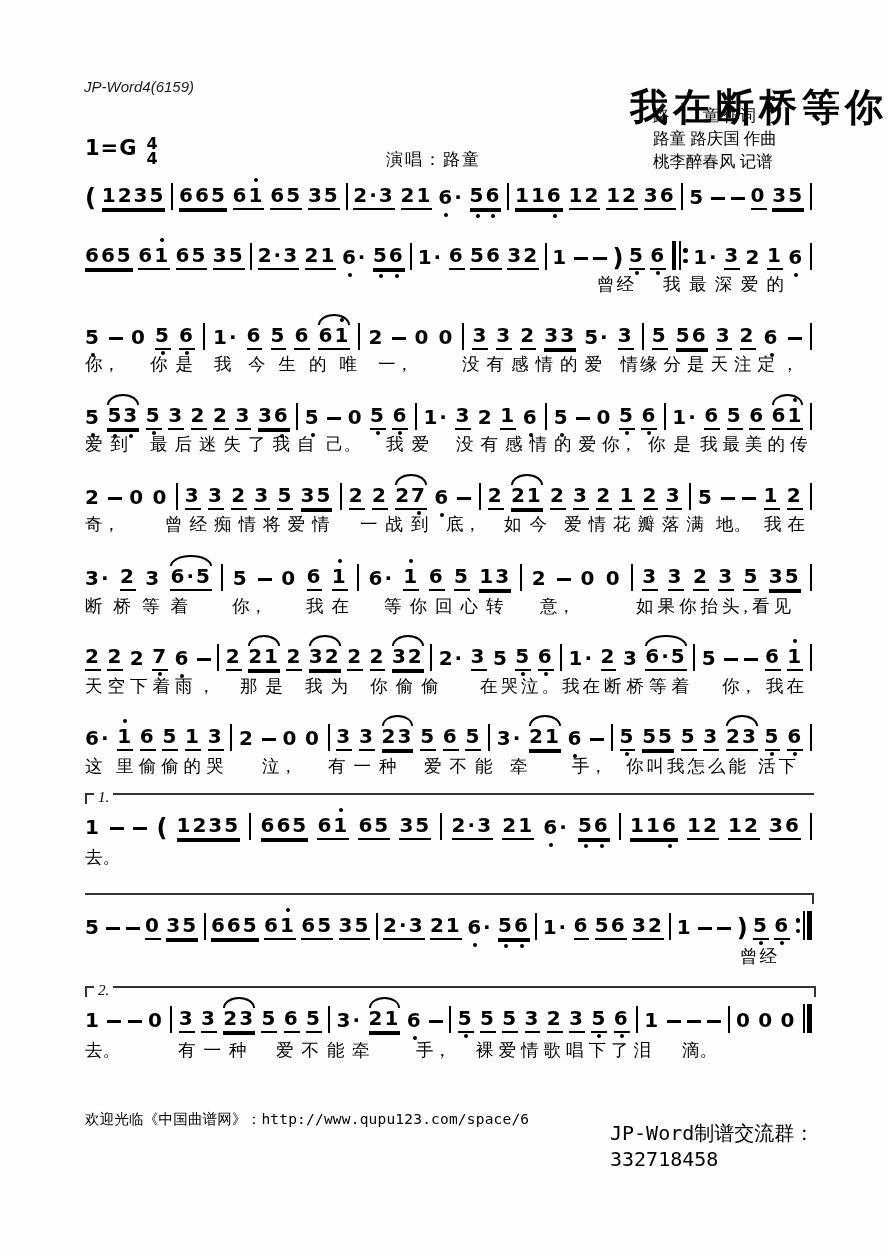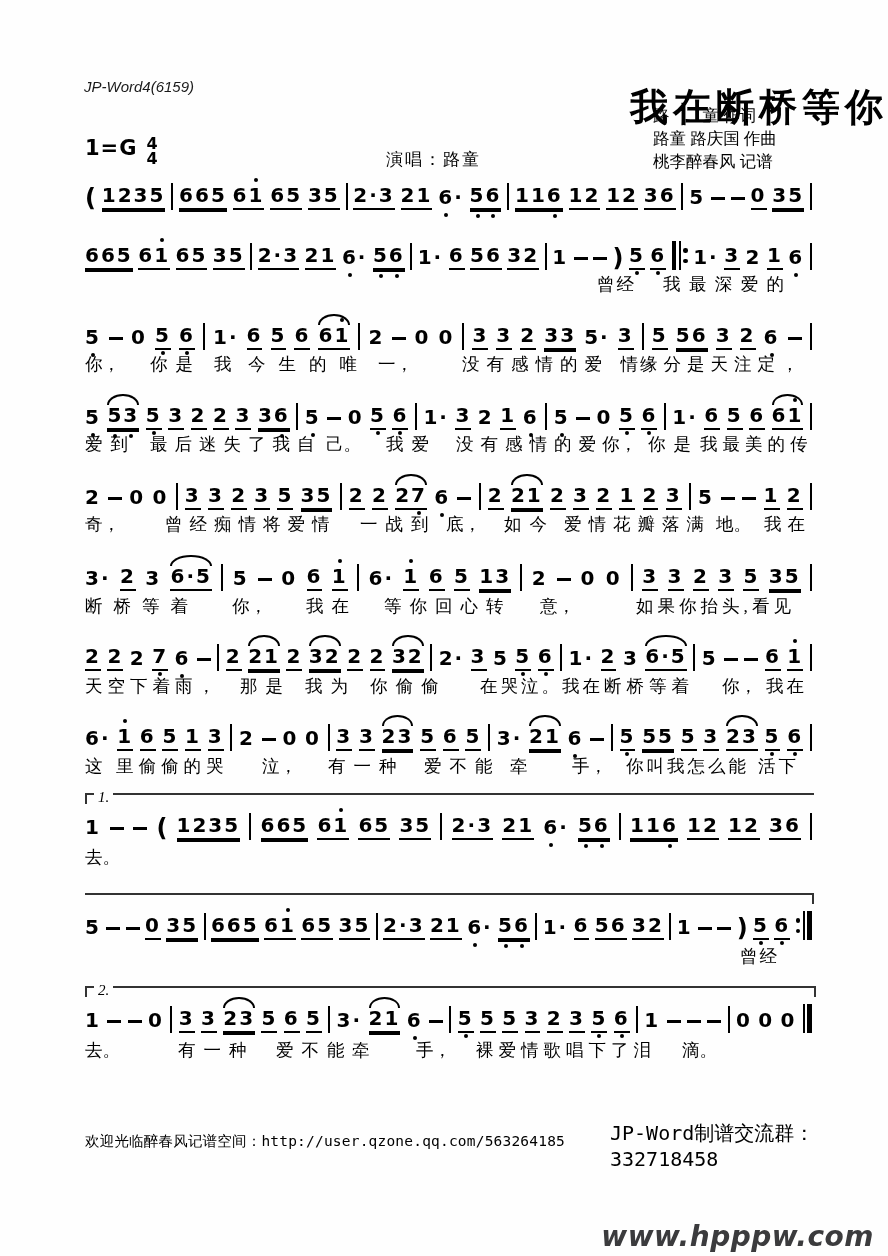--- a/index.html
+++ b/index.html
@@ -1105,16 +1105,15 @@
           <span style="left: 93px; letter-spacing: 8px;">有一种</span>
           <span style="left: 191px; letter-spacing: 8px;">爱不能</span>
           <span style="left: 267px;">牵</span>
           <span style="left: 331px;">手，</span>
           <span style="left: 391px; letter-spacing: 5px;">裸爱情歌唱下了泪</span>
           <span style="left: 597px;">滴。</span>
         </div>
       </div>
     </div>
 
-  <div class="abs f2">欢迎光临醉春风记谱空间：http://user.qzone.qq.com/563264185</div>
+  <div class="abs f1">欢迎光临《中国曲谱网》：http://www.qupu123.com/space/6</div>
   <div class="abs f3">JP-Word制谱交流群：332718458</div>
-  <div class="abs wm">www.hpppw.com</div>
 </div>
 
 </body></html>

